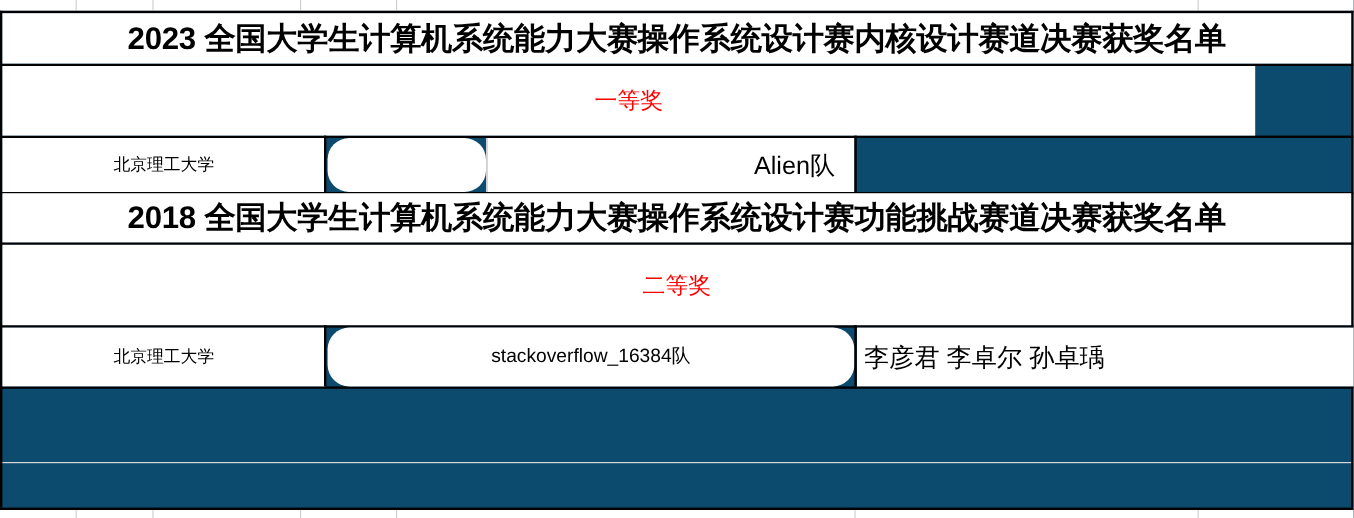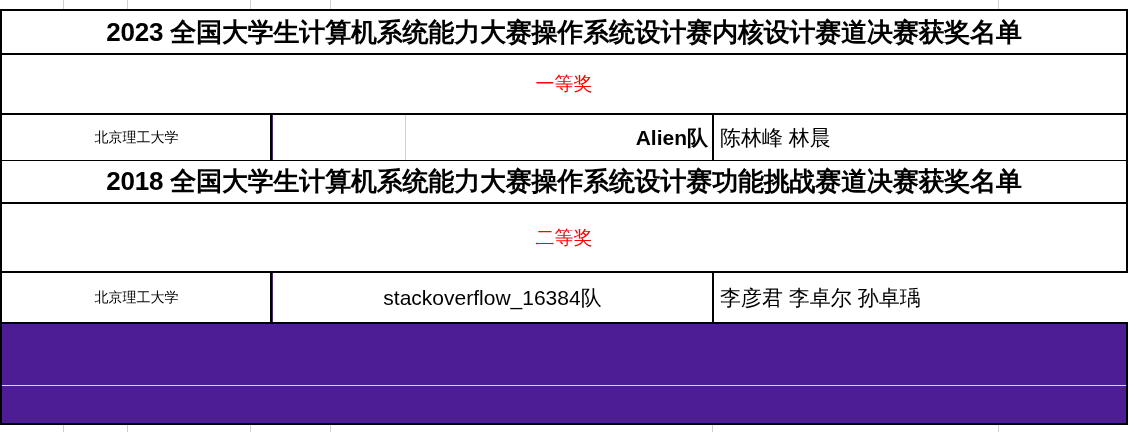--- a/index.html
+++ b/index.html
@@ -1,21 +1,21 @@
 <!DOCTYPE html>
 <html><head>
 <meta charset="utf-8">
 <style>
   html,body{margin:0;padding:0;}
   body{
     width:1128px;height:432px;overflow:hidden;background:#ffffff;
     font-family:"Liberation Sans","DejaVu Sans",sans-serif;
     -webkit-font-smoothing:none;
   }
-  .sheet{position:relative;width:1128px;height:432px;background:#4c1d95;}
+  .sheet{position:relative;width:1128px;height:432px;background:#0c4a6e;}
 
   
   .cell{position:absolute;box-sizing:border-box;display:flex;align-items:center;
         white-space:nowrap;overflow:hidden;color:#000000;background:#ffffff;}
 
   
   .hline{position:absolute;left:0;background:#000000;height:2px;}
   .hline.thin{height:1px;background:#d9d9d9;}
   .vline{position:absolute;background:#000000;width:2px;}
   .vline.thin{width:1px;background:#d0d0d0;}
@@ -29,22 +29,22 @@
     color:#000000;
   }
   
   .award-row{
     justify-content:center;
     font-size:19px;
     color:#ff0000;
   }
   
   .data-school{justify-content:center;font-size:14px;}
-  .data-team{justify-content:flex-end;font-size:21px;padding-right:4px;font-weight:bold;}
-  .data-team-left{justify-content:center;font-size:21px;}
+  .data-team{justify-content:flex-end;font-size:21px;padding-right:16px;}
+  .data-team-left{justify-content:center;font-size:16px;border-radius:18px;}
   .data-names{justify-content:flex-start;font-size:21px;padding-left:6px;}
 
   .footer-row{justify-content:center;font-size:21px;color:#000000;}
 
   
   .sliver{position:absolute;left:0;width:1128px;background:#ffffff;}
   .sliver .gl{position:absolute;top:0;bottom:0;width:1px;background:#d0d0d0;}
 </style>
 </head>
 <body>
@@ -67,29 +67,28 @@
   <div class="hline" data-name="border-award2-bottom" style="top:271px;width:1128px;"></div>
   <div class="hline" data-name="border-row2-bottom" style="top:322px;width:1128px;"></div>
   <div class="hline thin" data-name="border-gap-bottom" style="top:385px;width:1128px;"></div>
   <div class="hline" data-name="border-footer-bottom" style="top:423px;width:1128px;"></div>
 
   <div class="vline" data-name="border-left-edge" style="left:0;top:9px;height:414px;"></div>
   <div class="vline" data-name="border-right-edge" style="left:1126px;top:9px;height:414px;"></div>
 
   <div class="cell title-row" data-name="section-title-1" style="left:2px;top:11px;width:1124px;height:42px;">2023 全国大学生计算机系统能力大赛操作系统设计赛内核设计赛道决赛获奖名单</div>
 
-  <div class="cell award-row" data-name="award-label-1" style="left:2px;top:55px;width:1124px;height:58px;">一等奖</div>
+  <div class="cell award-row" data-name="award-label-1" style="left:2px;top:55px;width:1044px;height:58px;">一等奖</div>
 
   <div class="cell data-school" data-name="table-row-1-school" style="left:2px;top:115px;width:269px;height:45px;">北京理工大学</div>
 
   <div class="cell data-team-left" data-name="table-row-1-blank" style="left:273px;top:115px;width:132px;height:45px;"></div>
 
   <div class="cell data-team" data-name="table-row-1-team" style="left:406px;top:115px;width:306px;height:45px;">Alien队</div>
 
-  <div class="cell data-names" data-name="table-row-1-members" style="left:714px;top:115px;width:412px;height:45px;">陈林峰 林晨</div>
 
   <div class="vline" data-name="row1-divider-school-blank" style="left:270px;top:113px;height:47px;"></div>
   <div class="vline thin" data-name="row1-divider-blank-team" style="left:405px;top:115px;height:45px;"></div>
   <div class="vline" data-name="row1-divider-team-members" style="left:712px;top:113px;height:47px;"></div>
 
   <div class="cell title-row" data-name="section-title-2" style="left:2px;top:161px;width:1124px;height:41px;">2018 全国大学生计算机系统能力大赛操作系统设计赛功能挑战赛道决赛获奖名单</div>
 
   <div class="cell award-row" data-name="award-label-2" style="left:2px;top:204px;width:1124px;height:67px;">二等奖</div>
 
   <div class="cell data-school" data-name="table-row-2-school" style="left:2px;top:273px;width:269px;height:49px;">北京理工大学</div>

